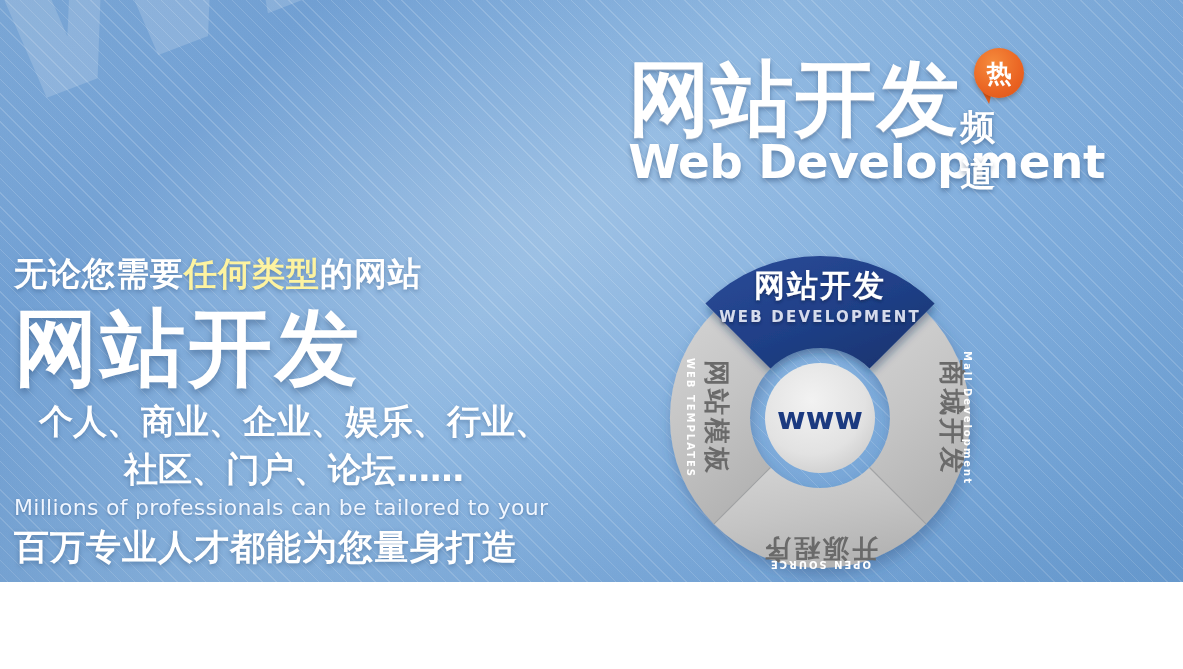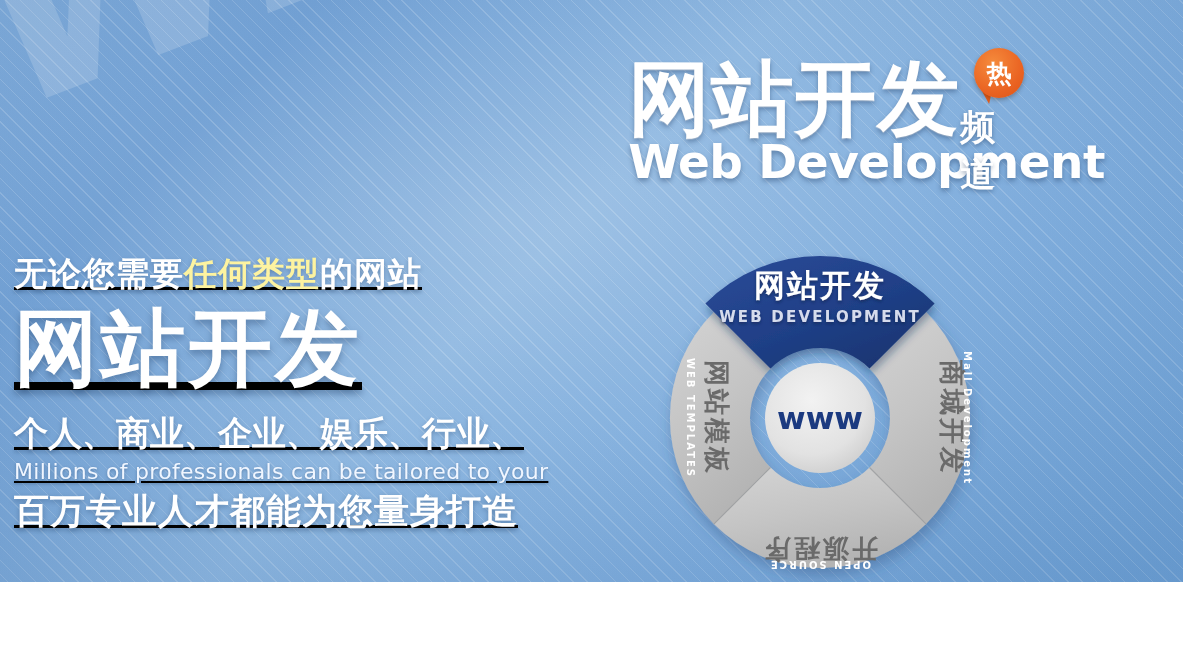--- a/index.html
+++ b/index.html
@@ -80,36 +80,37 @@
     font-size:35px;font-weight:bold;color:#ffffff;letter-spacing:2px;
     text-shadow:0 2px 4px rgba(30,60,100,.45);
   }
   #hdr-en{
     margin-top:-6px;
     font-size:47px;font-weight:bold;color:#ffffff;letter-spacing:-0.5px;
     text-shadow:0 3px 5px rgba(30,60,100,.42);
   }
 
   
-  #copy{position:absolute;left:14px;top:252px;width:560px;text-decoration:underline;}
+  #copy{position:absolute;left:14px;top:252px;width:560px;}
   .c-line1{
     font-size:33px;font-weight:bold;color:#ffffff;letter-spacing:1px;
     text-shadow:0 2px 4px rgba(30,60,100,.35);
     margin-bottom:6px;
   }
   .c-hl{color:#fdf3a0;}
   .c-big{
     font-size:84px;line-height:90px;font-weight:bold;color:#ffffff;
     letter-spacing:3px;
     text-shadow:0 4px 7px rgba(30,60,100,.40);
   }
   .c-list{
     font-size:34px;line-height:40px;font-weight:bold;color:#ffffff;
-    letter-spacing:0px;margin-top:20px;
+    letter-spacing:0px;margin-top:8px;
     text-shadow:0 2px 4px rgba(30,60,100,.35);
+    text-align:center;
   }
   .c-en{
     font-size:22px;font-weight:normal;color:#f0f6ff;margin-top:6px;
     letter-spacing:.3px;
     text-shadow:0 1px 3px rgba(30,60,100,.4);
   }
   .c-bottom{
     font-size:35px;line-height:42px;font-weight:bold;color:#ffffff;
     letter-spacing:1px;margin-top:6px;
     text-shadow:0 2px 5px rgba(30,60,100,.38);
@@ -163,20 +164,21 @@
     </div>
     <div id="hdr-en">Web Development</div>
   </div>
 
   <div id="copy">
     <div class="c-line1"><span>无论您需要</span><span class="c-hl">任何类型</span><span>的网站</span></div>
 
     <div class="c-big">网站开发</div>
 
     <div class="c-list">个人、商业、企业、娱乐、行业、</div>
+    <div class="c-list">社区、门户、论坛……</div>
 
     <div class="c-en">Millions of professionals can be tailored to your</div>
     <div class="c-bottom">百万专业人才都能为您量身打造</div>
   </div>
 
   <div id="donut">
     <svg width="400" height="400" viewBox="0 0 400 400">
       <defs>
         <linearGradient id="gGray" x1="0" y1="0" x2="0.4" y2="1">
           <stop offset="0%" stop-color="#d4d4d4"></stop>

